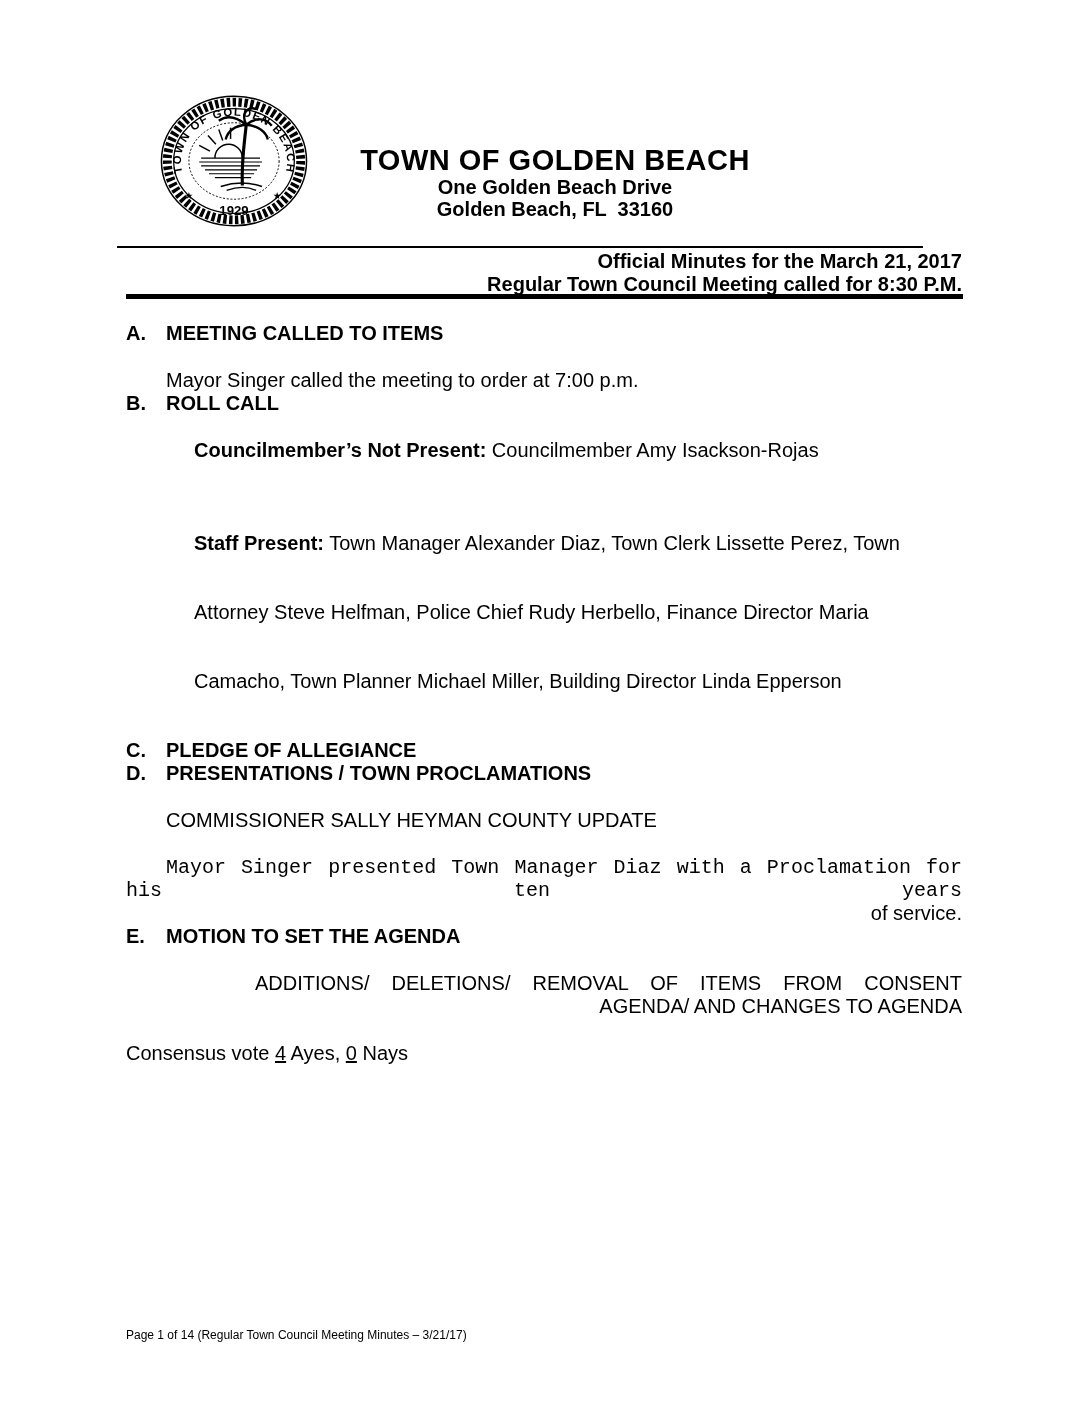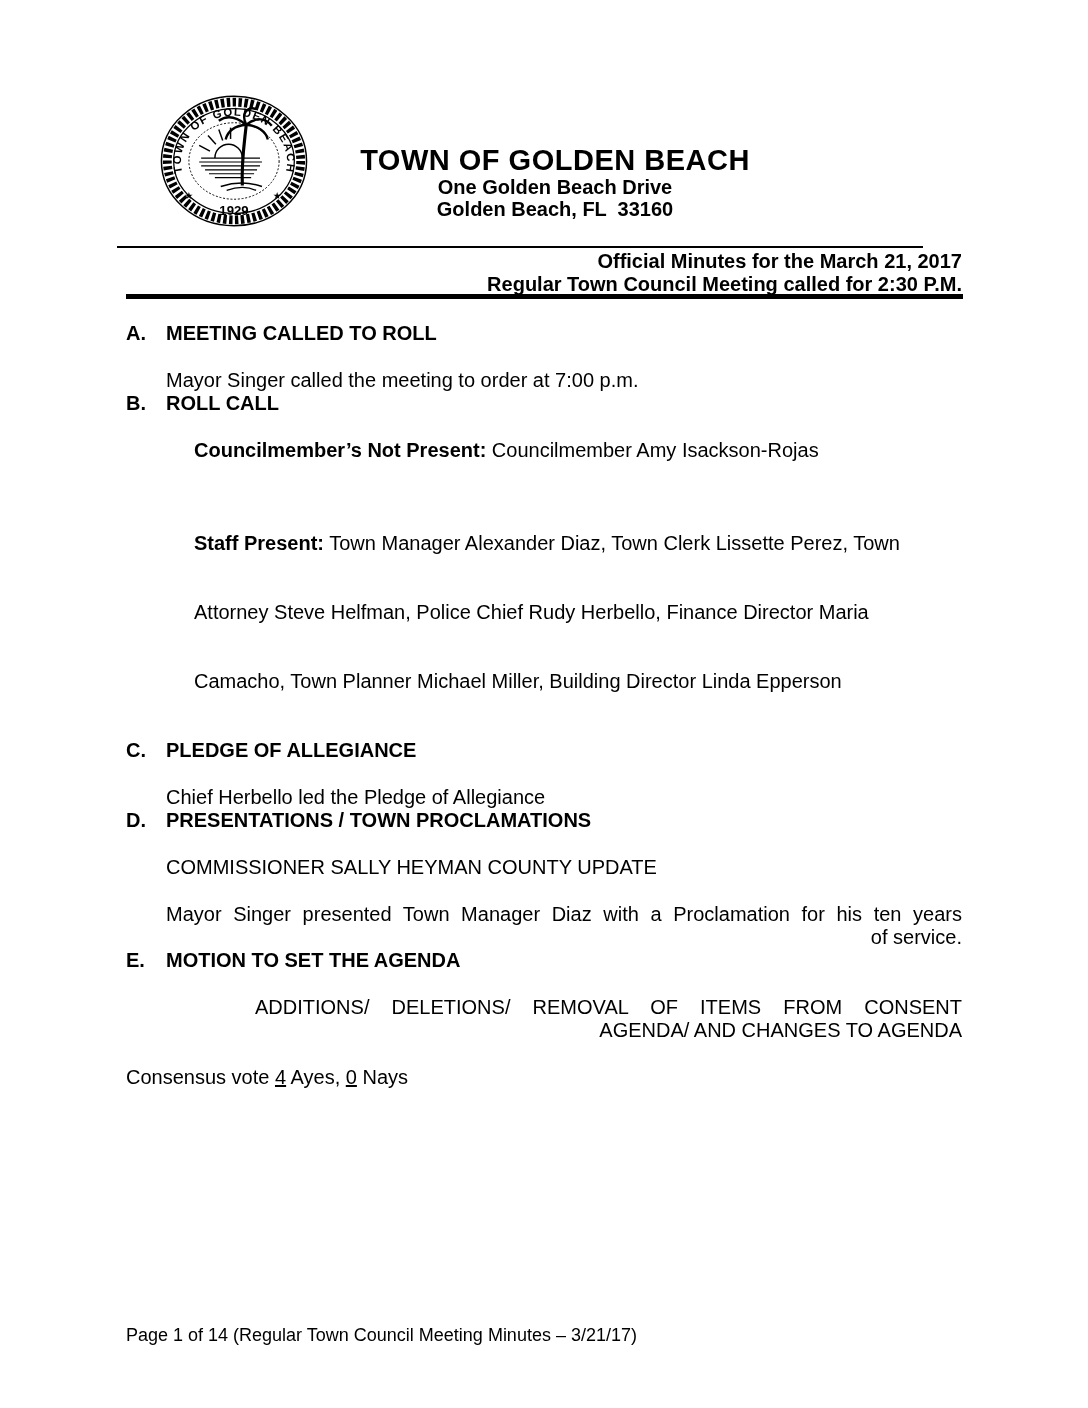--- a/index.html
+++ b/index.html
@@ -40,29 +40,29 @@
     font-size: 20px; line-height: 23px;
   }
   .sec-h { font-weight: bold; white-space: pre-wrap; }
   .sec-h.first { margin-top: 0; }
   .sec-letter { display: inline-block; width: 40px; }
   .p-indent { margin: 24px 0 0 40px; }
   .p-rollcall { margin: 24px 0 0 68px; white-space: pre-wrap; }
   .lead-in { font-weight: bold; }
   .p-just { margin-top: 24px; }
   .jline { text-align: justify; text-align-last: justify; }
-  .jline.indent-first { text-indent: 40px; }
+  .jline.indent-first { text-indent: 40px; font-family: Liberation Mono, monospace; }
   .lline { text-align: right; }
   .p-motion { margin: 24px 12px 0 129px; width: 707px; }
   .p-consensus { margin-top: 24px; white-space: pre-wrap; }
   .u { text-decoration: underline; }
   
   .footer {
     position: absolute; left: 126px; top: 1326px;
-    font-size: 18px; line-height: 19px;
+    font-size: 12px; line-height: 19px;
   }
 </style>
 </head>
 <body>
 
 <div class="page">
 
   <svg class="seal" viewBox="0 0 155 138">
     <g stroke="#000" fill="none">
       <ellipse cx="77.5" cy="69" rx="74" ry="66" stroke-width="1.5"></ellipse>
@@ -107,45 +107,44 @@
   <div class="header-text">
     <div class="org-name">TOWN OF GOLDEN BEACH</div>
     <div class="addr">One Golden Beach Drive</div>
     <div class="addr">Golden Beach, FL  33160</div>
   </div>
 
   <div class="rule-thin"></div>
 
   <div class="minutes-title">
     <div>Official Minutes for the March 21, 2017</div>
-    <div>Regular Town Council Meeting called for 2:30 P.M.</div>
+    <div>Regular Town Council Meeting called for 8:30 P.M.</div>
   </div>
 
   <div class="rule-thick"></div>
 
   <div class="doc-body">
 
-    <div class="sec-h first"><span class="sec-letter">A.</span><span>MEETING CALLED TO ROLL</span></div>
+    <div class="sec-h first"><span class="sec-letter">A.</span><span>MEETING CALLED TO ITEMS</span></div>
 
     <div class="p-indent">Mayor Singer called the meeting to order at 7:00 p.m.</div>
 
     <div class="sec-h"><span class="sec-letter">B.</span><span>ROLL CALL</span></div>
 
 
     <div class="p-rollcall"><span class="lead-in">Councilmember’s Not Present:</span><span> Councilmember Amy Isackson-Rojas</span></div>
 
     <div class="p-rollcall">
       <div><span class="lead-in">Staff Present:</span><span> Town Manager Alexander Diaz, Town Clerk Lissette Perez, Town</span></div>
       <div>Attorney Steve Helfman, Police Chief Rudy Herbello, Finance Director Maria</div>
       <div>Camacho, Town Planner Michael Miller, Building Director Linda Epperson</div>
     </div>
 
     <div class="sec-h"><span class="sec-letter">C.</span><span>PLEDGE OF ALLEGIANCE</span></div>
 
-    <div class="p-indent">Chief Herbello led the Pledge of Allegiance</div>
 
     <div class="sec-h"><span class="sec-letter">D.</span><span>PRESENTATIONS / TOWN PROCLAMATIONS</span></div>
 
     <div class="p-indent">COMMISSIONER SALLY HEYMAN COUNTY UPDATE</div>
 
     <div class="p-just">
       <div class="jline indent-first">Mayor Singer presented Town Manager Diaz with a Proclamation for his ten years</div>
       <div class="lline">of service.</div>
     </div>
 

